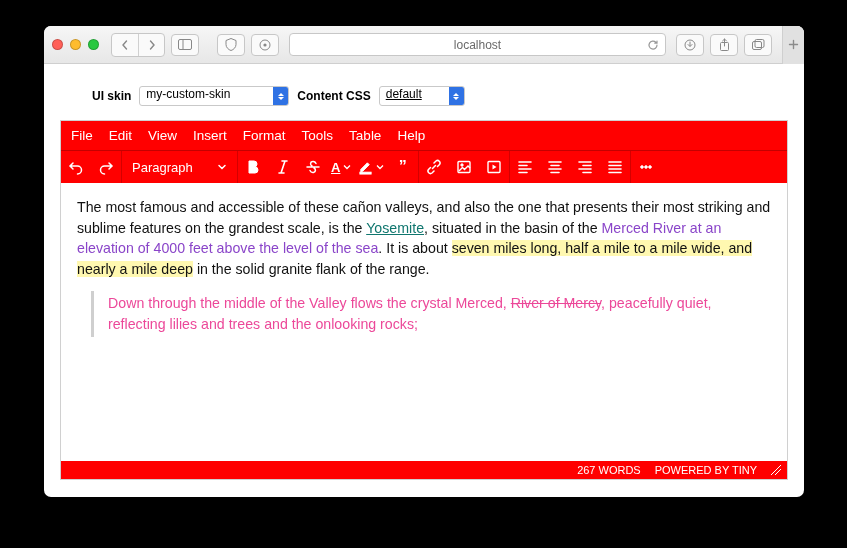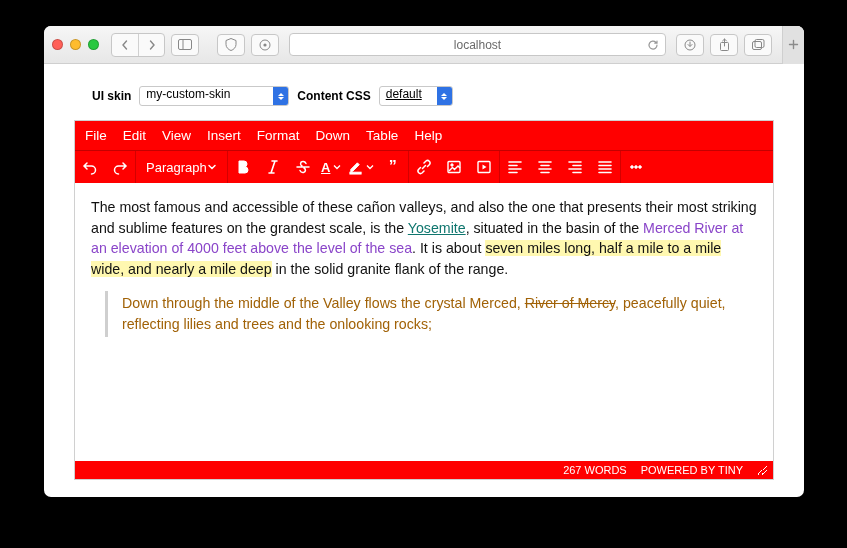--- a/index.html
+++ b/index.html
@@ -32,42 +32,42 @@
   .page { flex:1; overflow:hidden; display:flex; flex-direction:column; }
   .config-row { display:flex; align-items:center; gap:8px; padding: 22px 48px 10px; font-size:12px; }
   .config-row b { font-weight:600; }
   .faux-select { display:inline-flex; background:#fff; border:1px solid #c9c9c9; border-radius:3px; height:20px; font-size:12px; padding-left:6px; overflow:hidden;}
   .faux-select .sv { padding-right:6px; min-width: 0; }
   .faux-select .stepper { width:15px; height:100%; background:#2f72e4; display:flex; flex-direction:column; align-items:center; justify-content:center; gap:1px;}
   .faux-select .stepper::before,.faux-select .stepper::after{content:"";border-left:3px solid transparent;border-right:3px solid transparent;}
   .faux-select .stepper::before{border-bottom:3px solid #fff;}
   .faux-select .stepper::after{border-top:3px solid #fff;}
   #sel-skin { width:150px; }
-  #sel-css  { width:74px;text-decoration:underline; }
+  #sel-css  { width:86px;text-decoration:underline; }
 
   
-  .editor { margin: 4px 30px 0; border:1px solid #d0d0d0; display:flex; flex-direction:column; height: 360px; }
+  .editor { margin: 4px 16px 0; border:1px solid #d0d0d0; display:flex; flex-direction:column; height: 360px; }
   .menubar { background:#ff0000; color:#fff; display:flex; gap:16px; padding:7px 10px; font-size:13.5px; border-bottom:1px solid #c40000;}
   .menubar span { cursor:default; }
   .toolbar { background:#ff0000; color:#fff; display:flex; align-items:stretch; height:32px; }
   .tool-sep { width:1px; background:#d40000; margin:0 0; }
   .tbtn { width:30px; display:flex; align-items:center; justify-content:center; }
   .tbtn svg { stroke:#fff; fill:none; }
-  .para-dd { display:flex; align-items:center; padding:0 10px; font-size:13px; font-weight:500; }
+  .para-dd { display:flex; align-items:center; gap:24px; padding:0 10px; font-size:13px; font-weight:500; }
   .para-dd .chev { width:10px;height:10px; }
   .color-split { display:flex; align-items:center; }
   .color-split .chev { width:14px; display:flex; align-items:center; justify-content:center;}
 
   .content { flex:1; background:#fff; padding: 14px 16px; overflow:hidden; font-size:14.2px; line-height:1.45; color:#111;}
   .content h1 { font-size:28px; font-weight:700; margin-bottom:14px; letter-spacing:-0.3px;}
   .content p { margin-bottom:12px; }
   .content a.yl { color:#0f766e; text-decoration:underline; }
   .content a.pl { color:#8a45c9; text-decoration:none; }
   .content .hl { background:#fff8b0; }
-  .content blockquote { border-left:3px solid #cfcfcf; margin:4px 0 12px 14px; padding:2px 0 2px 14px; color:#a16207;}
+  .content blockquote { border-left:3px solid #cfcfcf; margin:4px 0 12px 14px; padding:2px 0 2px 14px; color:#ec4899;}
   .content s { text-decoration: line-through; }
 
   .statusbar { height:18px; background:#ff0000; color:#fff; font-size:11px; display:flex; align-items:center; justify-content:flex-end; padding:0 6px; gap:14px;}
   .statusbar .grip { width:10px; height:10px; background:
     linear-gradient(135deg, transparent 50%, #fff 50% 55%, transparent 55% 70%, #fff 70% 75%, transparent 75%);
   }
 </style>
 </head>
 <body>
 
@@ -158,21 +158,21 @@
       </div>
     </div>
 
     <div class="editor">
       <div class="menubar" id="menubar">
           <span>File</span>
           <span>Edit</span>
           <span>View</span>
           <span>Insert</span>
           <span>Format</span>
-          <span>Down</span>
+          <span>Tools</span>
           <span>Table</span>
           <span>Help</span>
         </div>
 
       <div class="toolbar">
         <div class="tbtn">
             <svg width="16" height="16" viewBox="0 0 16 16">
               <path d="M5 4 2 7l3 3M2.5 7h7a4 4 0 0 1 0 8" stroke-width="1.5" stroke-linecap="round"></path>
             </svg>
           </div>

